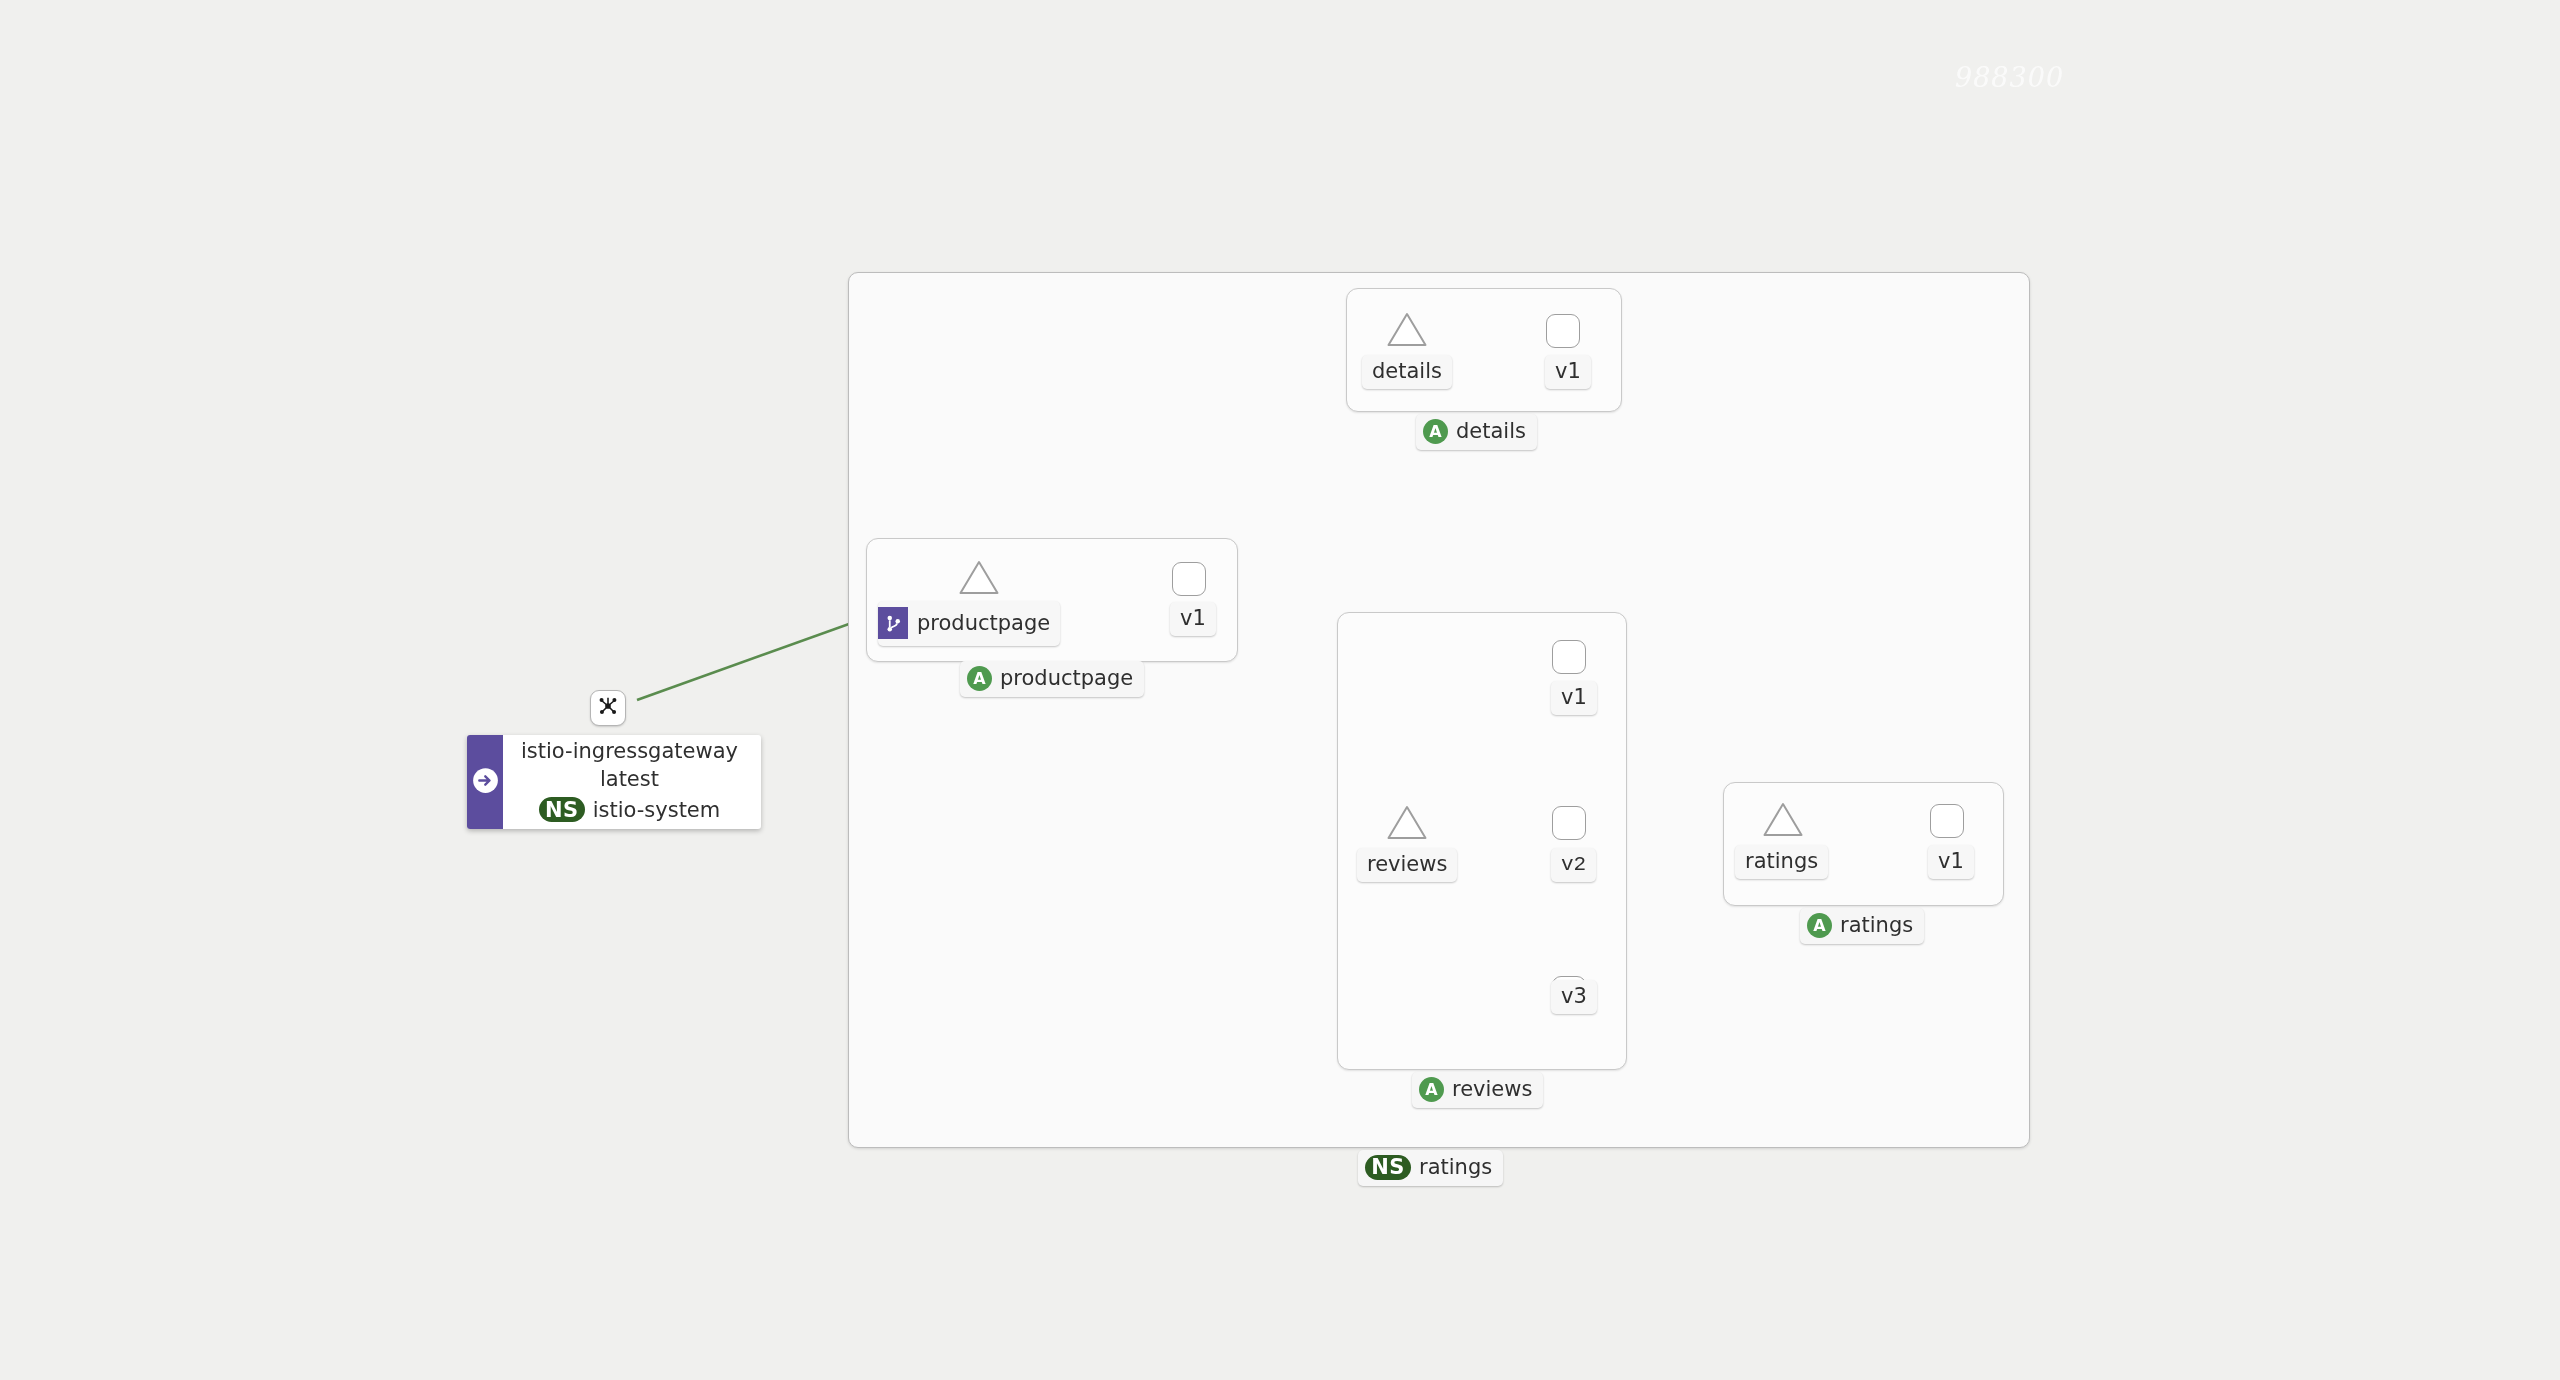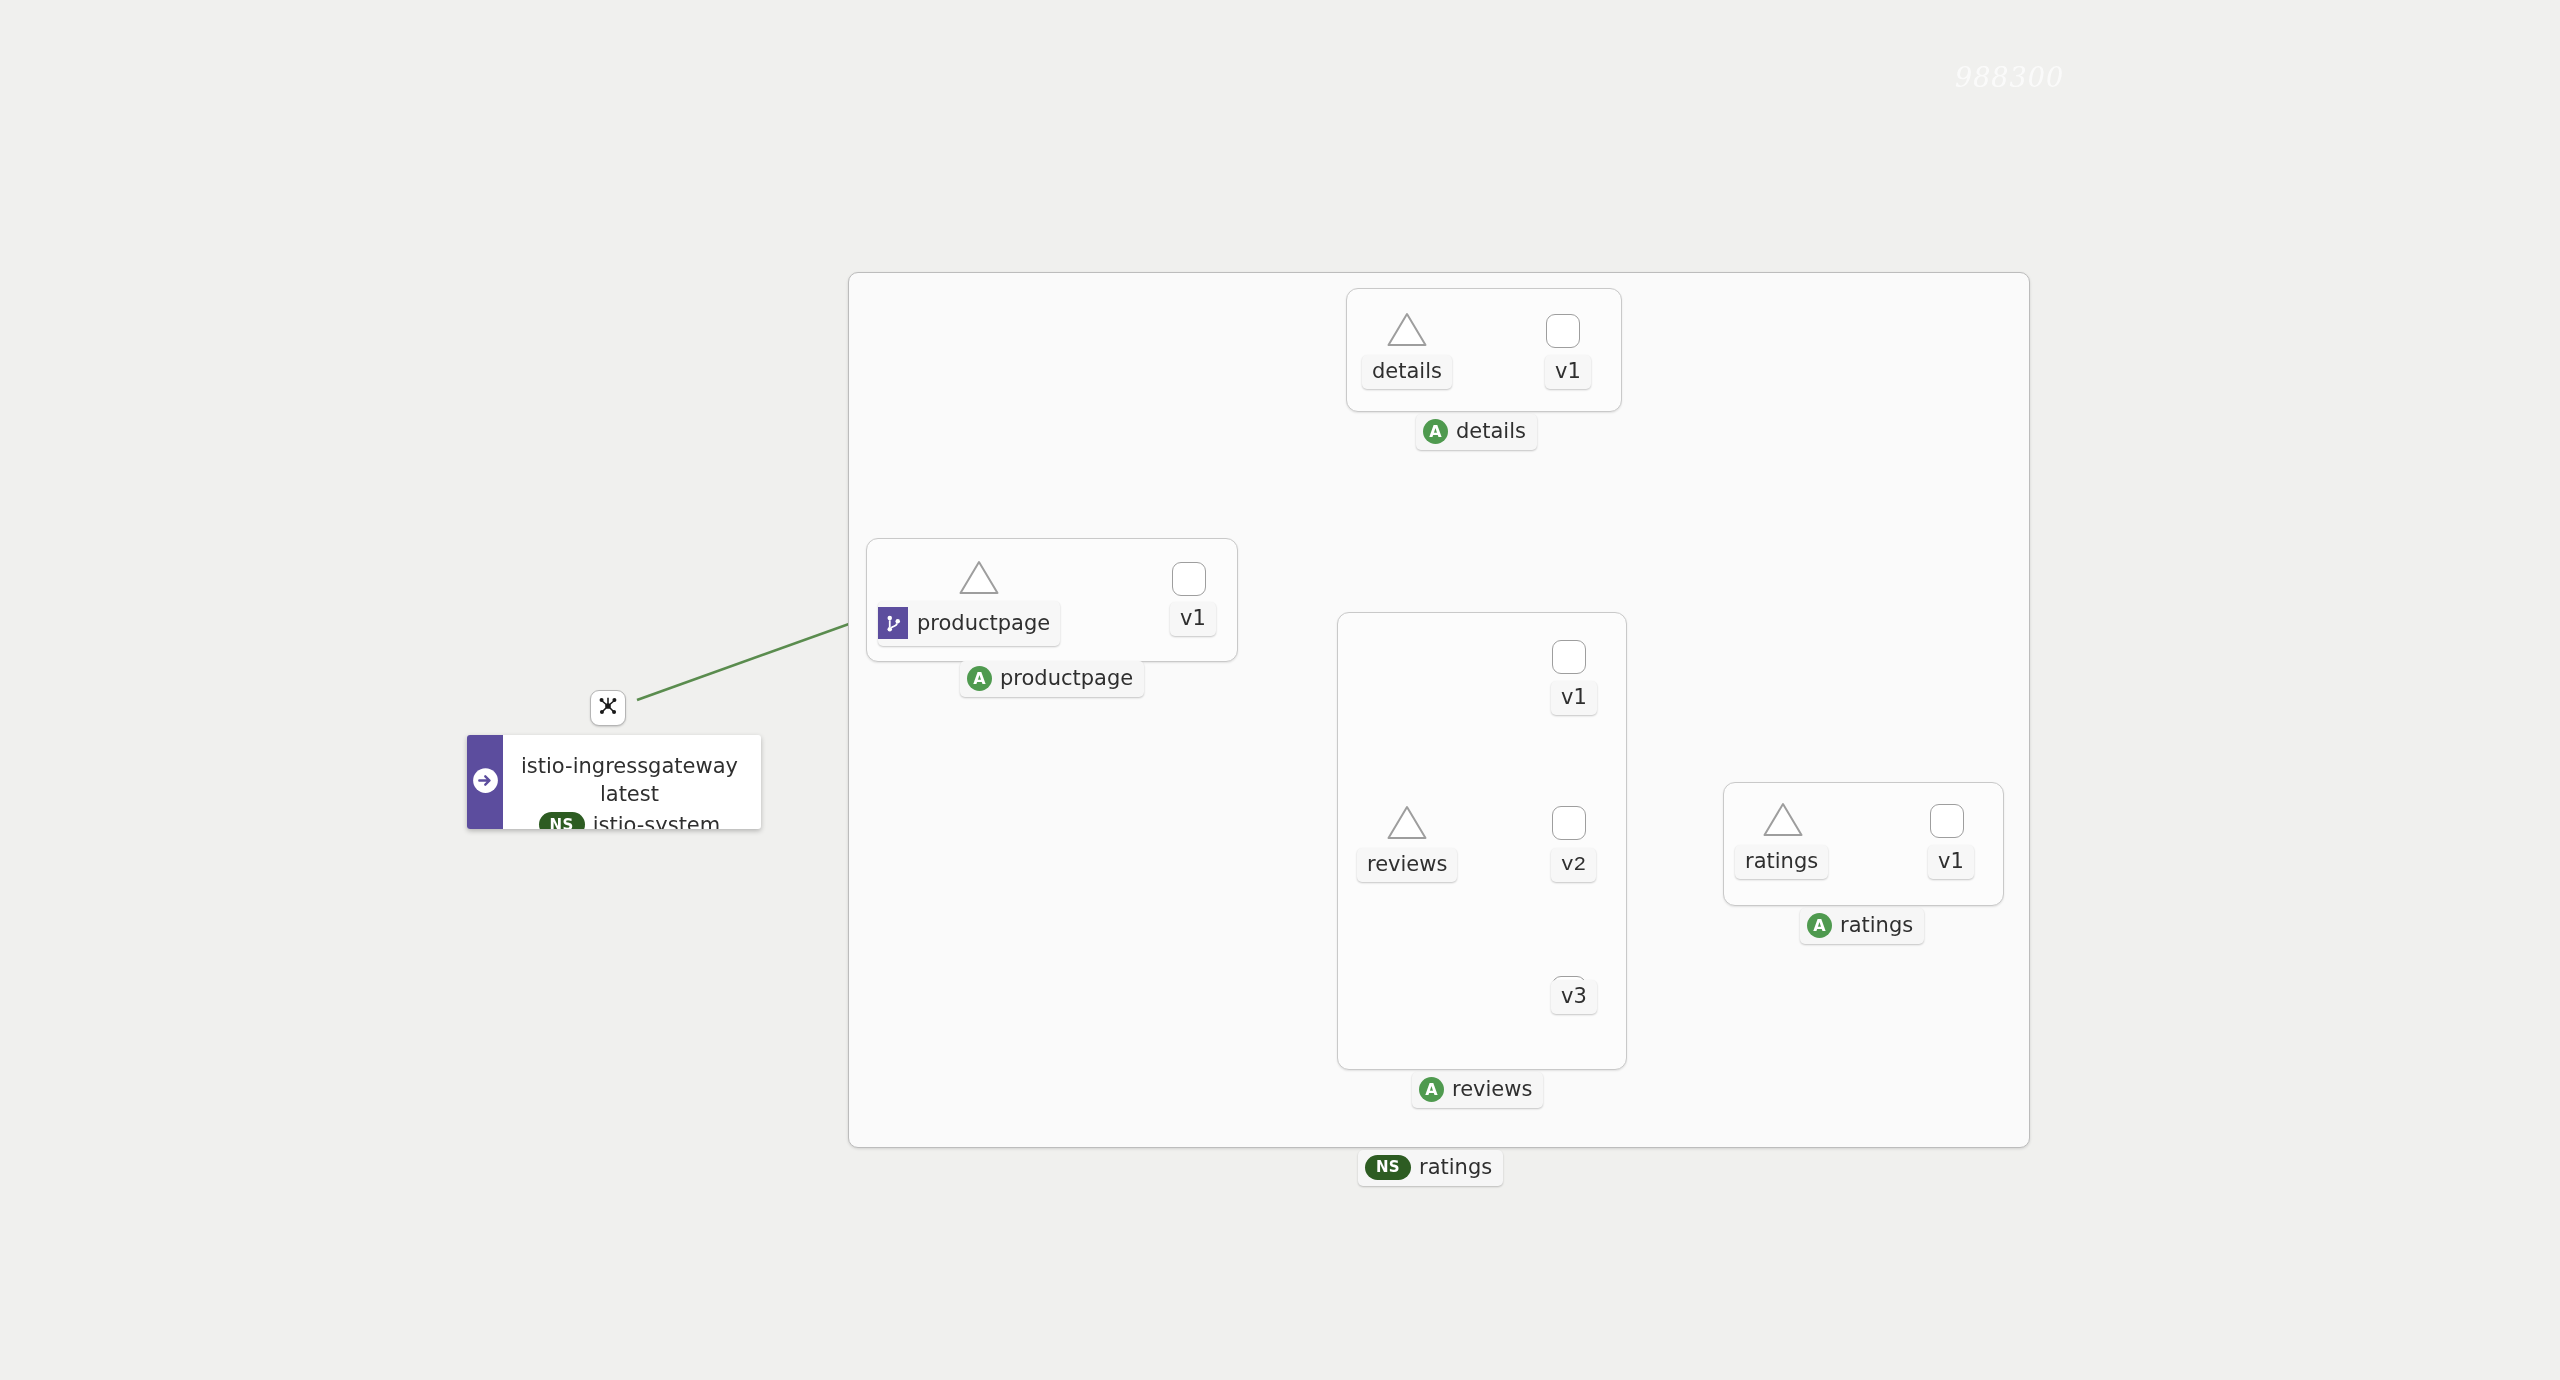--- a/index.html
+++ b/index.html
@@ -123,21 +123,21 @@
     align-items: center;
     justify-content: center;
     flex: none;
   }
   .badge-ns {
     min-width: 36px;
     height: 25px;
     border-radius: 13px;
     background: #2d5c22;
     color: #ffffff;
-    font-size: 15px;
+    font-size: 21px;
     font-weight: bold;
     letter-spacing: 0.4px;
     display: flex;
     align-items: center;
     justify-content: center;
     padding: 0 5px;
     flex: none;
   }
 
   
@@ -182,21 +182,21 @@
   }
   .info-card-bar {
     width: 36px;
     background: #5c4d9e;
     display: flex;
     align-items: center;
     justify-content: center;
     flex: none;
   }
   .info-card-body {
-    padding: 17px 18px 11px 18px;
+    padding: 2px 18px 11px 18px;
     text-align: center;
     font-size: 21px;
     color: #2f2f2f;
     line-height: 1.35;
   }
   .info-card-ns {
     display: flex;
     align-items: center;
     justify-content: center;
     gap: 8px;

